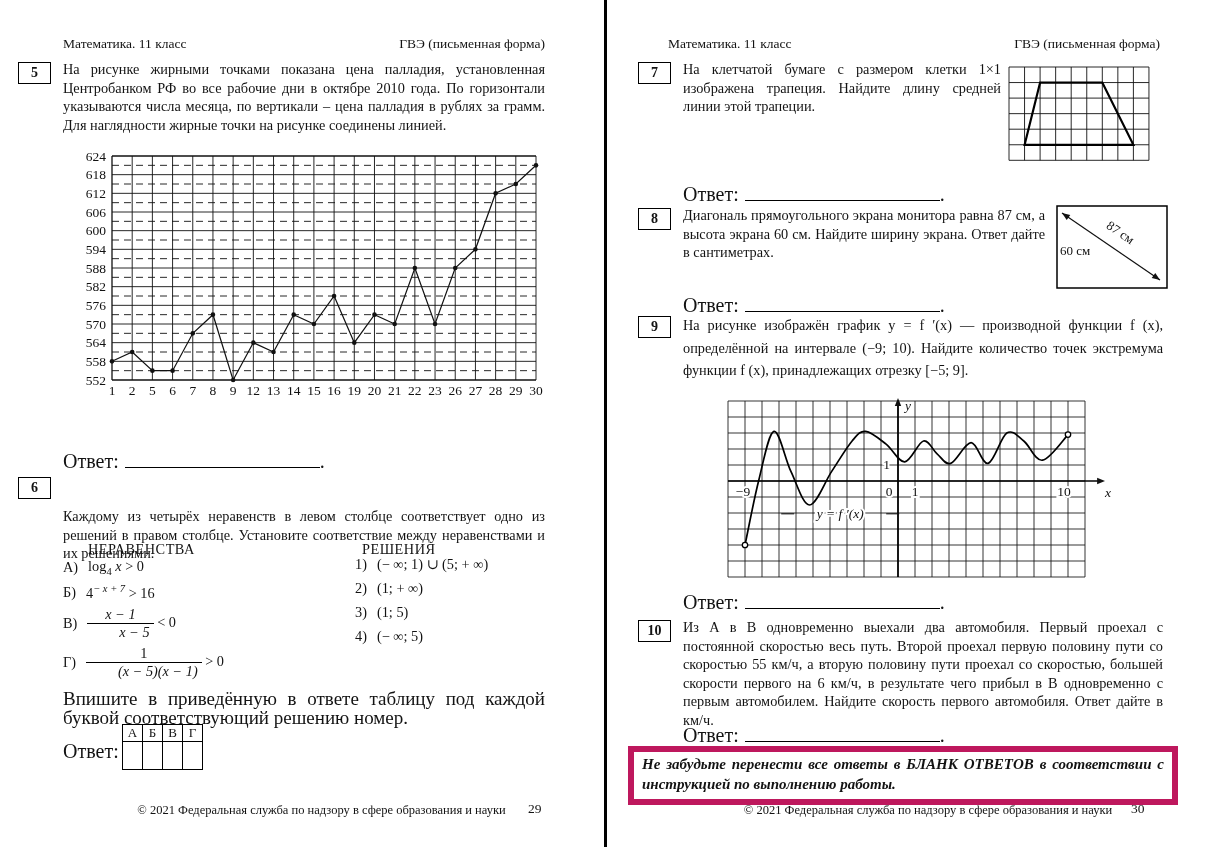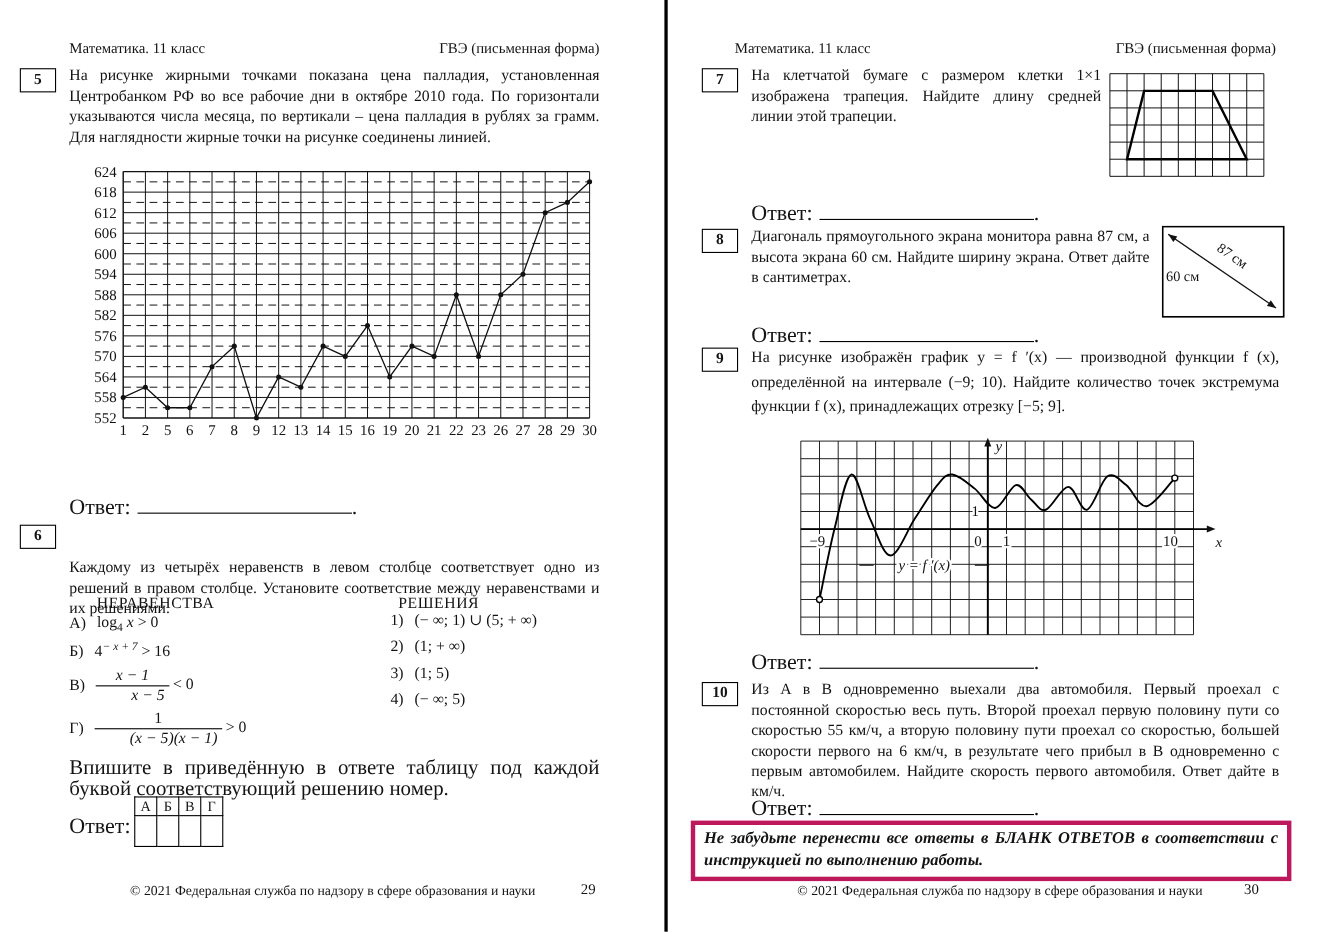--- a/index.html
+++ b/index.html
@@ -29,24 +29,24 @@
   .frac .num{display:block;padding:0 4px 1px;border-bottom:1.1px solid #000;}
   .frac .den{display:block;padding:1px 4px 0;margin-left:28px;}
   .instr{font-size:19px;line-height:18.6px;text-align:justify;}
   table.anskey{border-collapse:collapse;}
   table.anskey td{
     border:1.3px solid #000;width:19px;text-align:center;
     font-size:13px;padding:0;
   }
   table.anskey tr.hrow td{height:15px;}
   table.anskey tr.brow td{height:27px;}
-  .footer{font-size:12.5px;text-align:center;}
+  .footer{font-size:12.5px;text-align:center;padding-left:19px;}
   .pagenum{font-size:13.5px;}
   .notebox{
-    border:4px solid #be185d;padding:3px 8px 5px;
+    border:6px solid #be185d;padding:3px 8px 5px;
     font-size:15px;font-weight:bold;font-style:italic;line-height:19.5px;text-align:justify;
   }
   svg{display:block;}
   svg text{font-family:"Liberation Serif","DejaVu Serif",serif;}
 </style>
 </head>
 <body>
 
 <div class="abs" style="left:0;top:0;width:605px;height:847px;">
 

